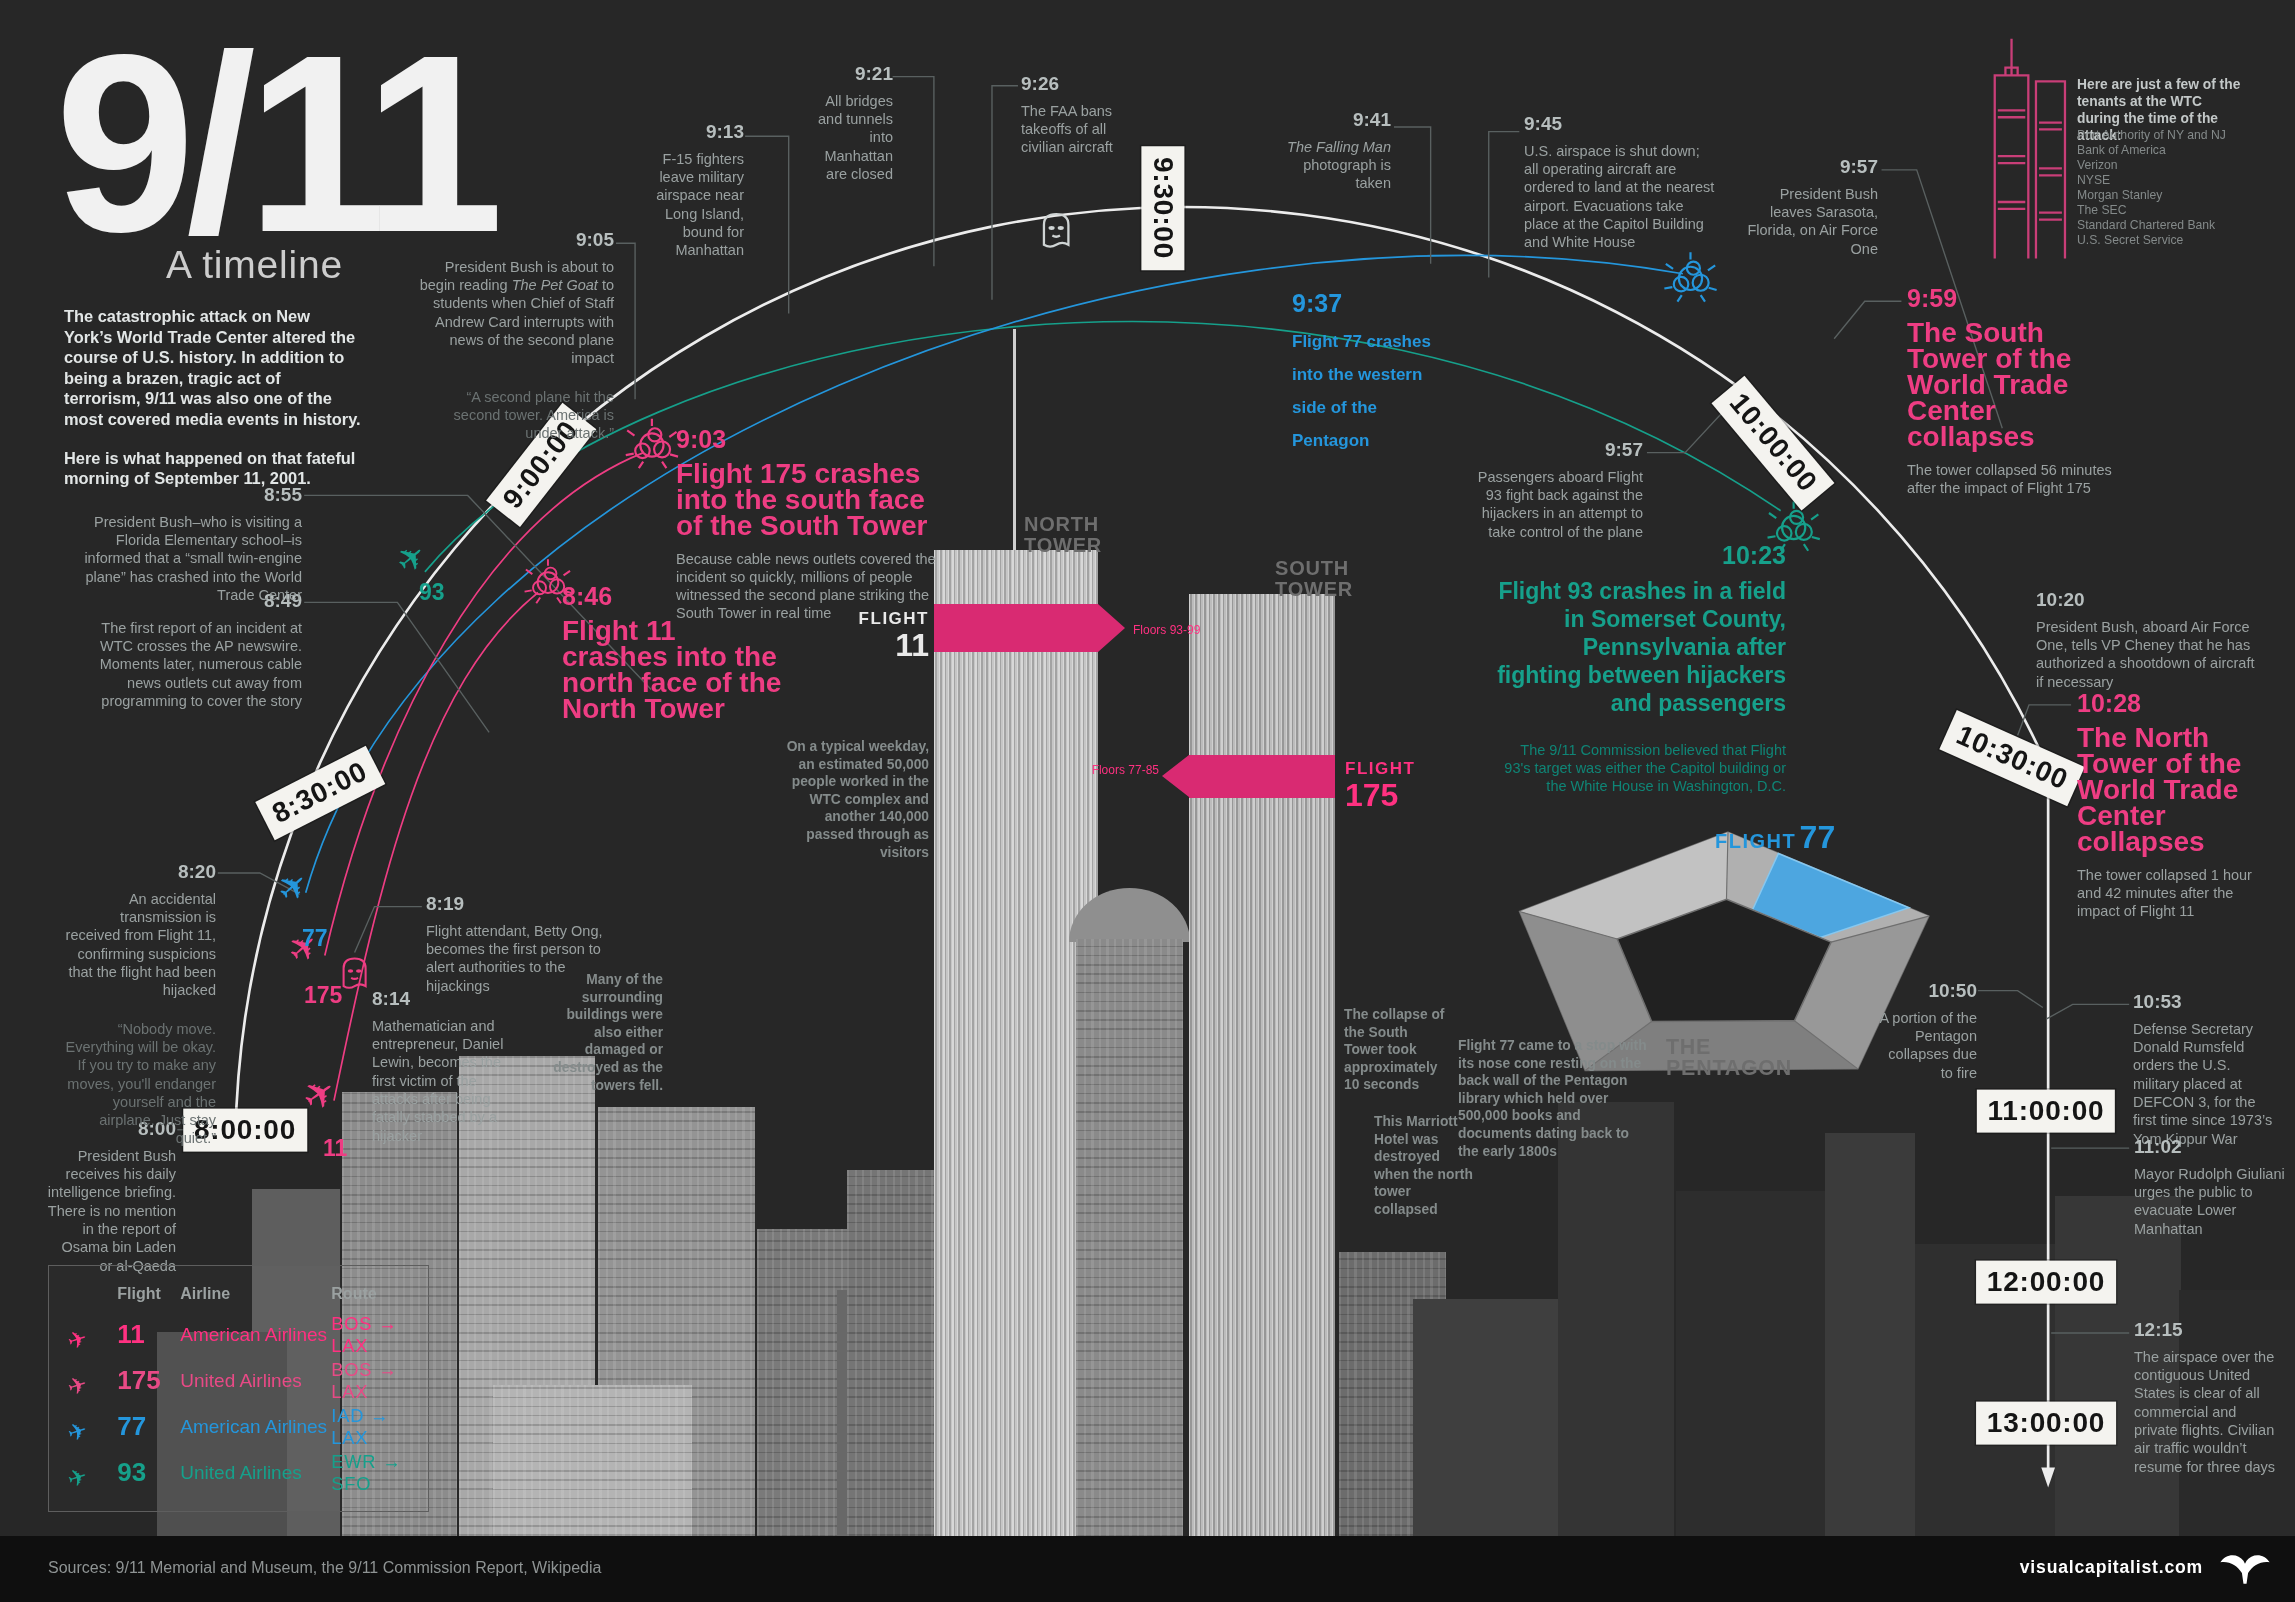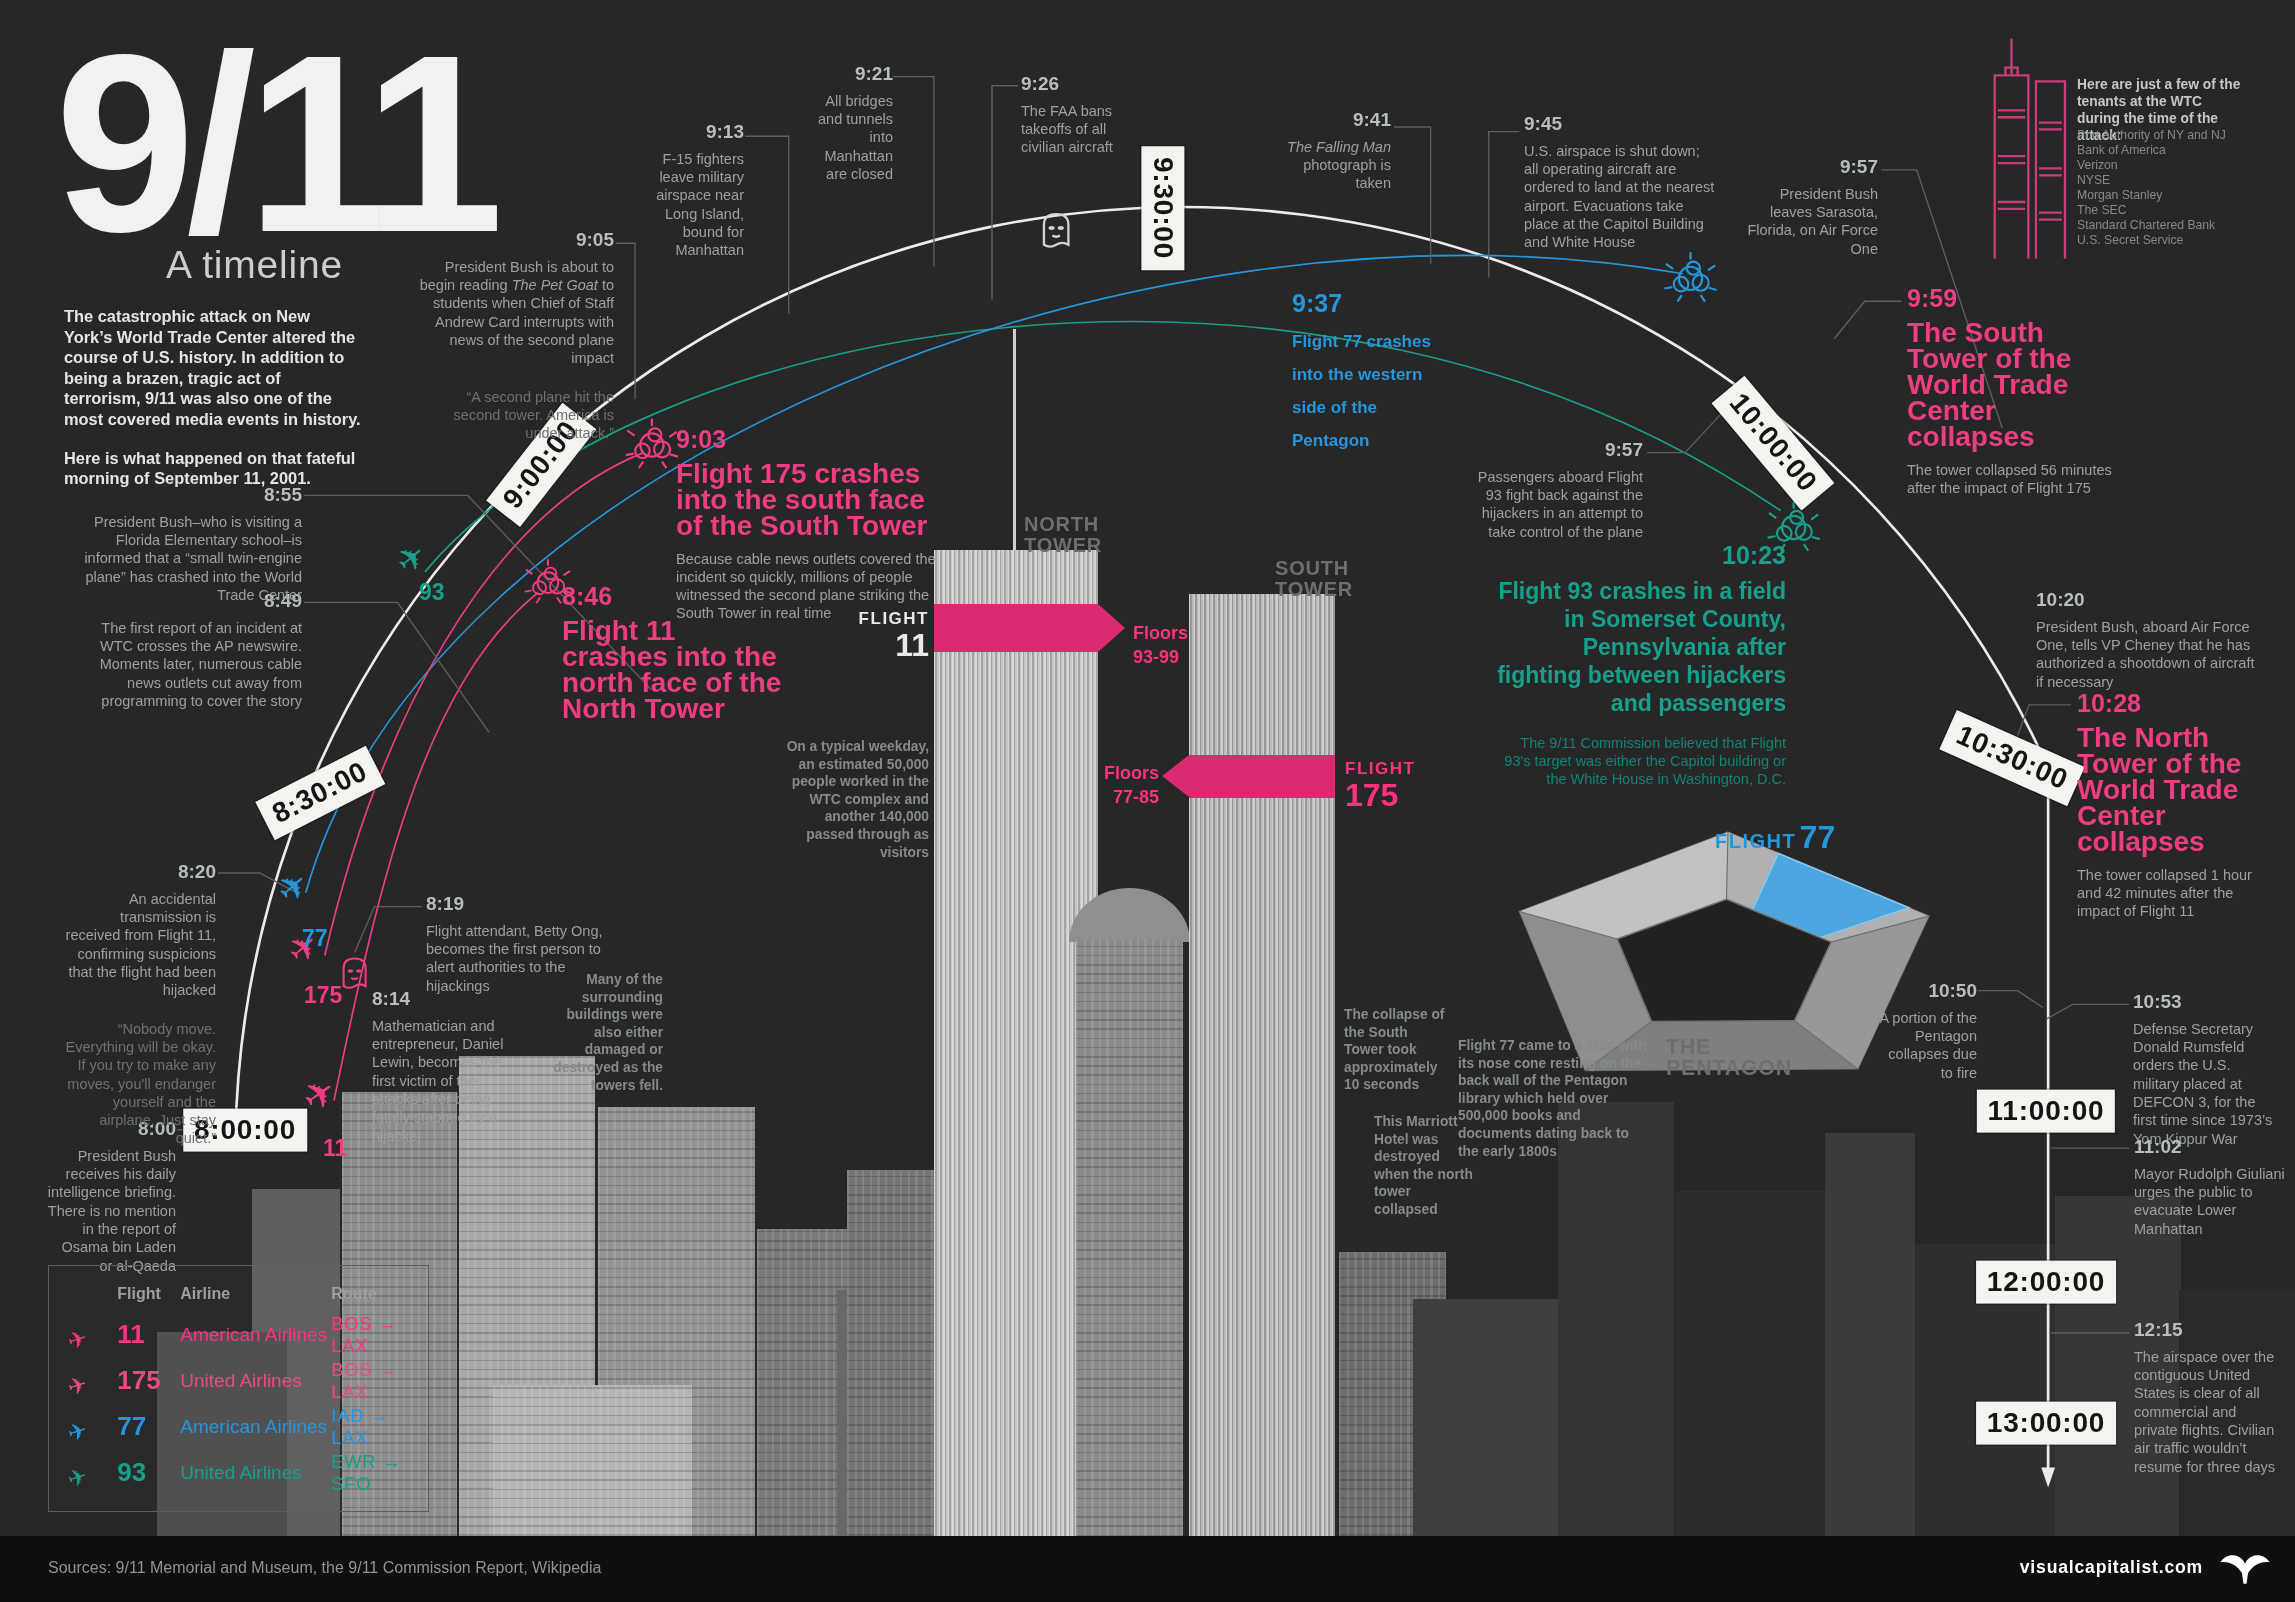--- a/index.html
+++ b/index.html
@@ -13,21 +13,21 @@
   .intro p{margin:0 0 18.3px 0;font-size:16.4px;line-height:20.6px;color:#e2e6e6;font-weight:bold}
 
   
   .ev{position:absolute}
   .ev.right{text-align:right}
   .ev .t{font-size:19px;font-weight:bold;color:#b7bebe;margin-bottom:6.9px}
   .ev.bigt .t{font-size:25px}
   .ev .h{font-size:28px;line-height:26px;font-weight:bold;margin:1.5px 0 10.7px}
   .ev .b{font-size:14.5px;line-height:18.3px;color:#9aa1a1}
   .ev .q{margin-top:20px;font-size:14.5px;line-height:18.3px;color:#6b7272}
-  .ev .sub{font-size:14.5px;line-height:18.3px;color:#0f8576;margin-top:17px}
+  .ev .sub{font-size:14.5px;line-height:18.3px;color:#0f8576;margin-top:24px}
   .ev.pink .t,.ev.pink .h{color:var(--pink)}
   .ev.blue .t,.ev.blue .h{color:var(--blue)}
   .ev.teal .t,.ev.teal .h{color:var(--teal)}
   .ev .b em,.ev .b .bk{font-style:italic}
 
   .cap{position:absolute;font-size:13.8px;line-height:17.6px;color:#848b8b;font-weight:bold}
   .cap.right{text-align:right}
 
   
   .marker{position:absolute;background:var(--marker-bg,#f4f3ef);color:#151515;font-weight:bold;
@@ -43,21 +43,21 @@
   .tower.south{background:repeating-linear-gradient(90deg,#cfcfcf 0 1.5px,#979797 1.5px 3.1px,#bcbcbc 3.1px 4.6px)}
   .band{position:absolute;background:var(--band)}
   .bandtip-r{position:absolute;width:0;height:0;border-top:24px solid transparent;border-bottom:24.5px solid transparent;border-left:27.5px solid var(--band)}
   .bandtip-l{position:absolute;width:0;height:0;border-top:21.4px solid transparent;border-bottom:21.4px solid transparent;border-right:27.5px solid var(--band)}
   .twr-label{position:absolute;font-size:20px;line-height:21.4px;font-weight:bold;color:#6e6e6e;letter-spacing:0.8px;text-align:right}
   .flband{position:absolute;line-height:1}
   .flband .w{font-size:17px;font-weight:bold;letter-spacing:1.5px;display:block}
   .flband .n{font-size:32px;font-weight:bold;display:block;margin-top:1.5px}
   .flband.white{color:#e9e9e9}
   .flband.pink{color:var(--pink-bright)}
-  .floors{position:absolute;font-size:18px;line-height:24px;font-weight:bold;color:var(--pink-bright)}
+  .floors{position:absolute;font-size:12px;line-height:19px;font-weight:normal;color:var(--pink-bright)}
   .pathnum{position:absolute;font-size:23px;font-weight:bold}
 
   
   .ten-head{position:absolute;font-size:13.8px;line-height:17px;color:#c3c8c8;font-weight:bold}
   .ten-item{font-size:12.2px;line-height:15px;color:#848a8a}
 
   
   .ftable{position:absolute;display:grid;grid-template-columns:50px 63px 151px 1fr;
     grid-template-rows:35px repeat(4,46px);align-items:center;
     border:0.8px solid #5e5e5e;background:rgba(255,255,255,.015);padding:10.7px 18.3px 12.2px 18.3px}

